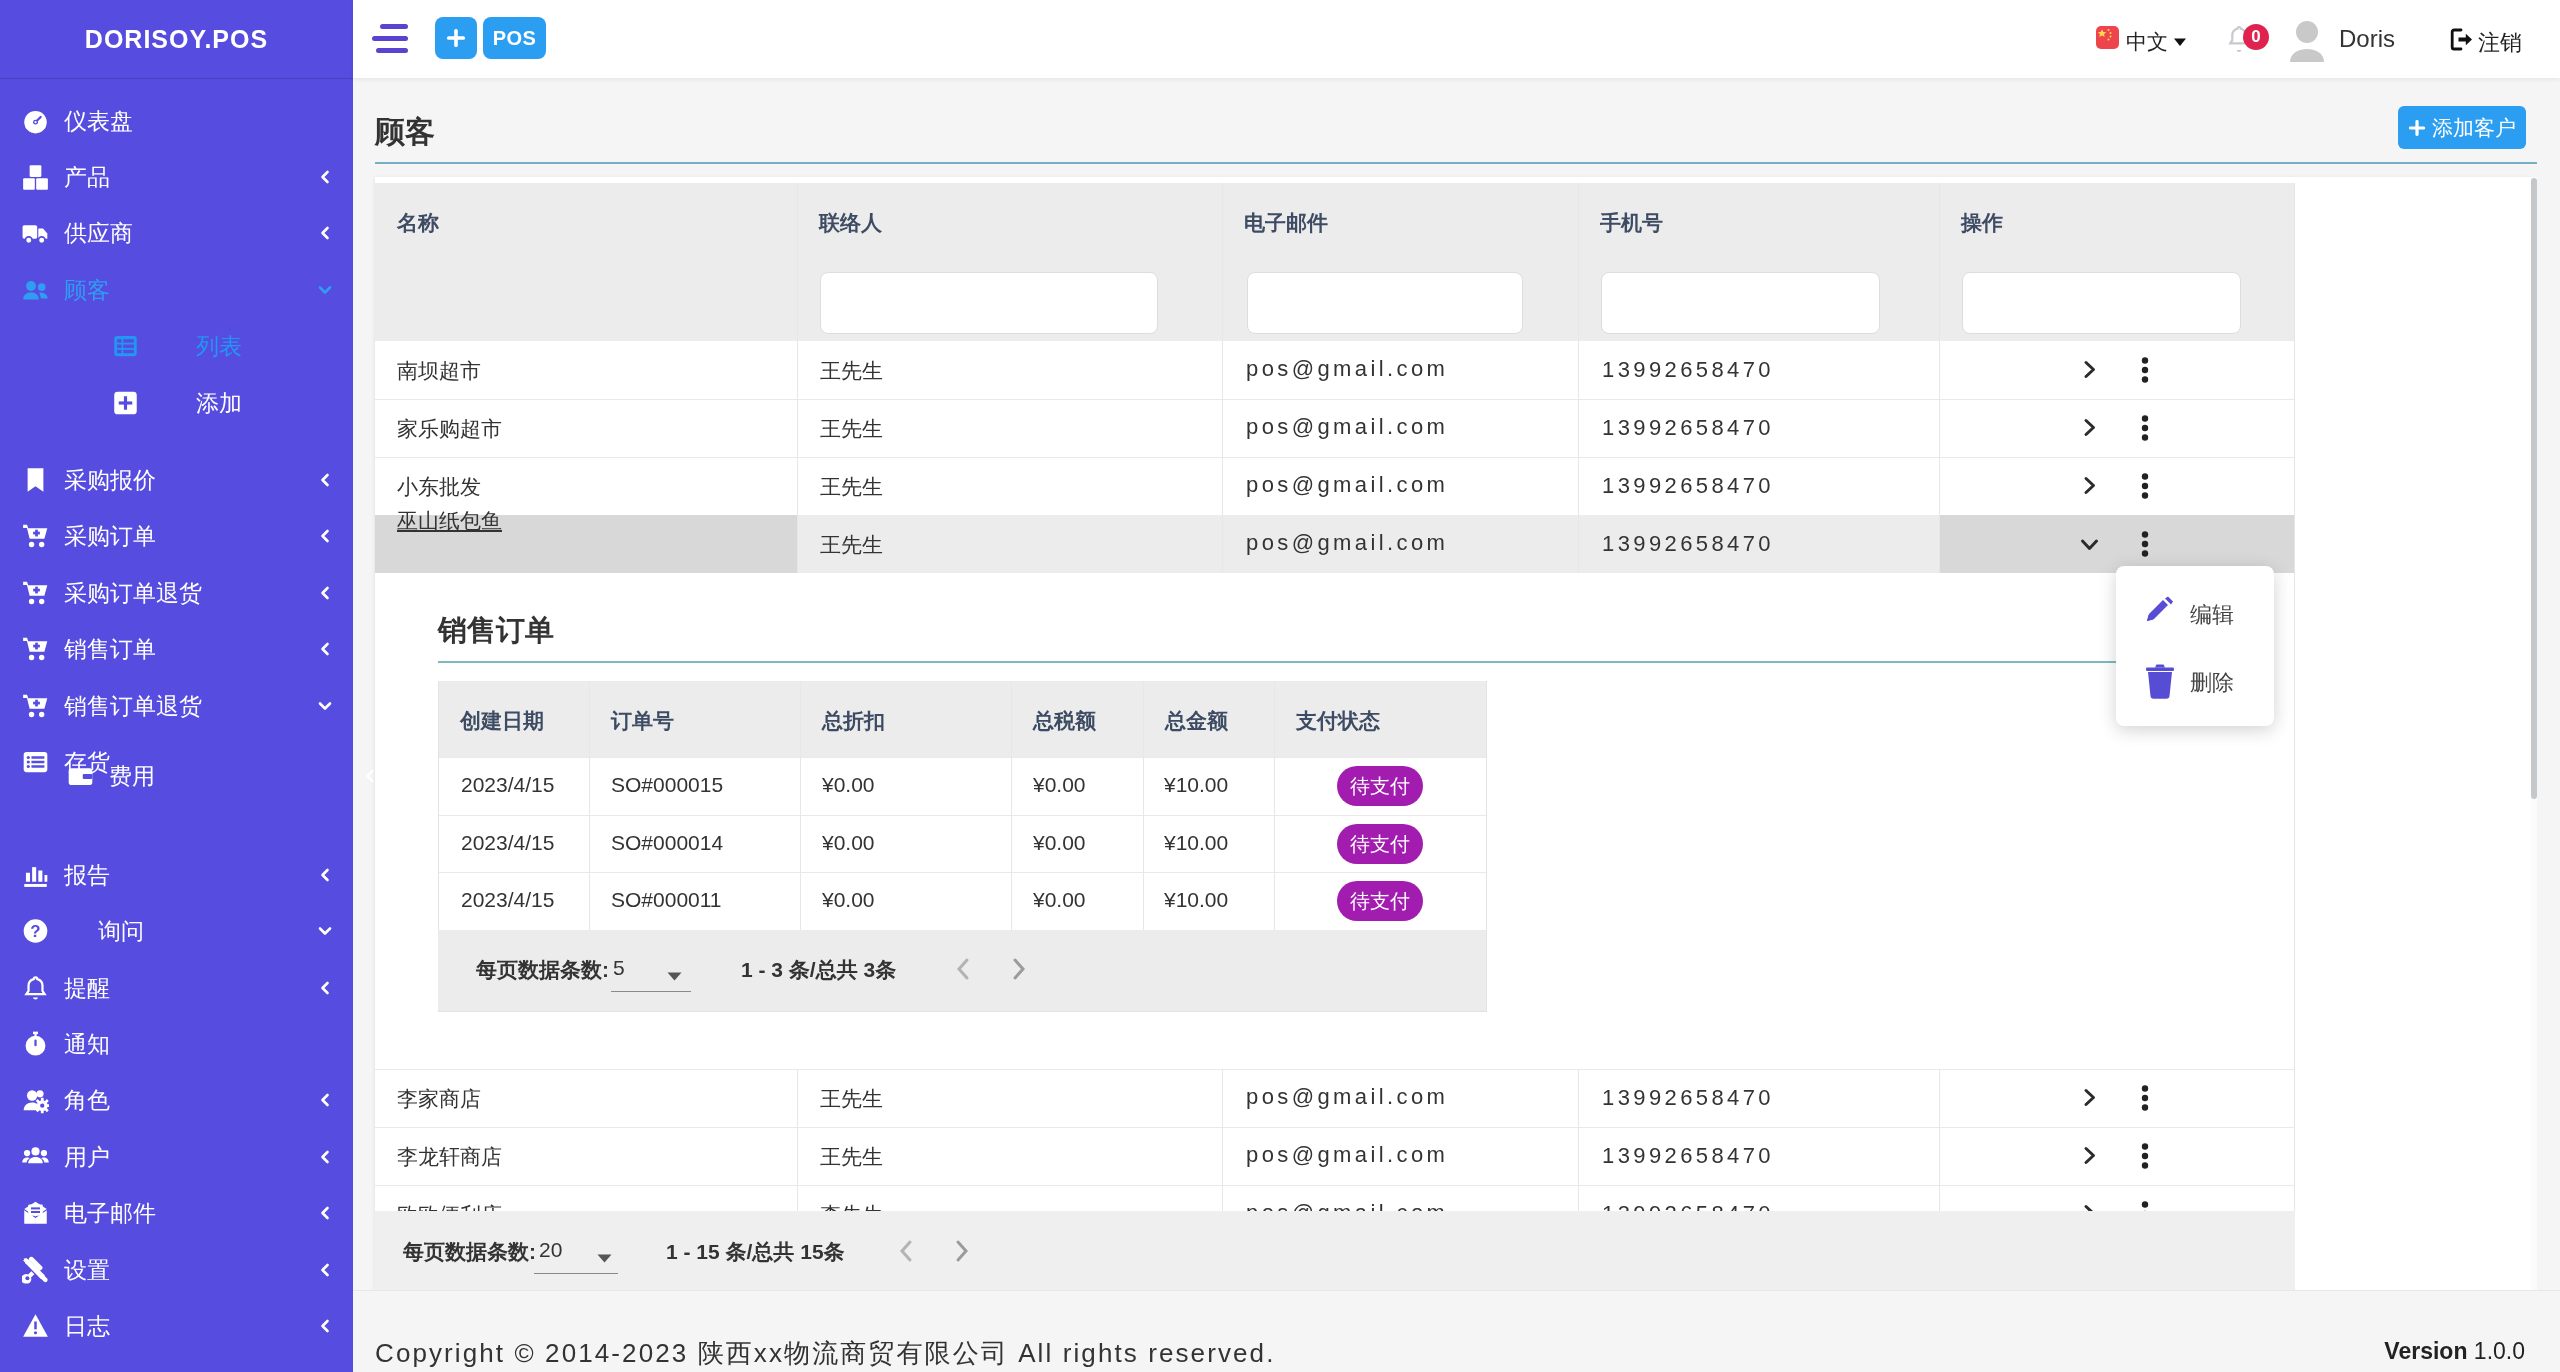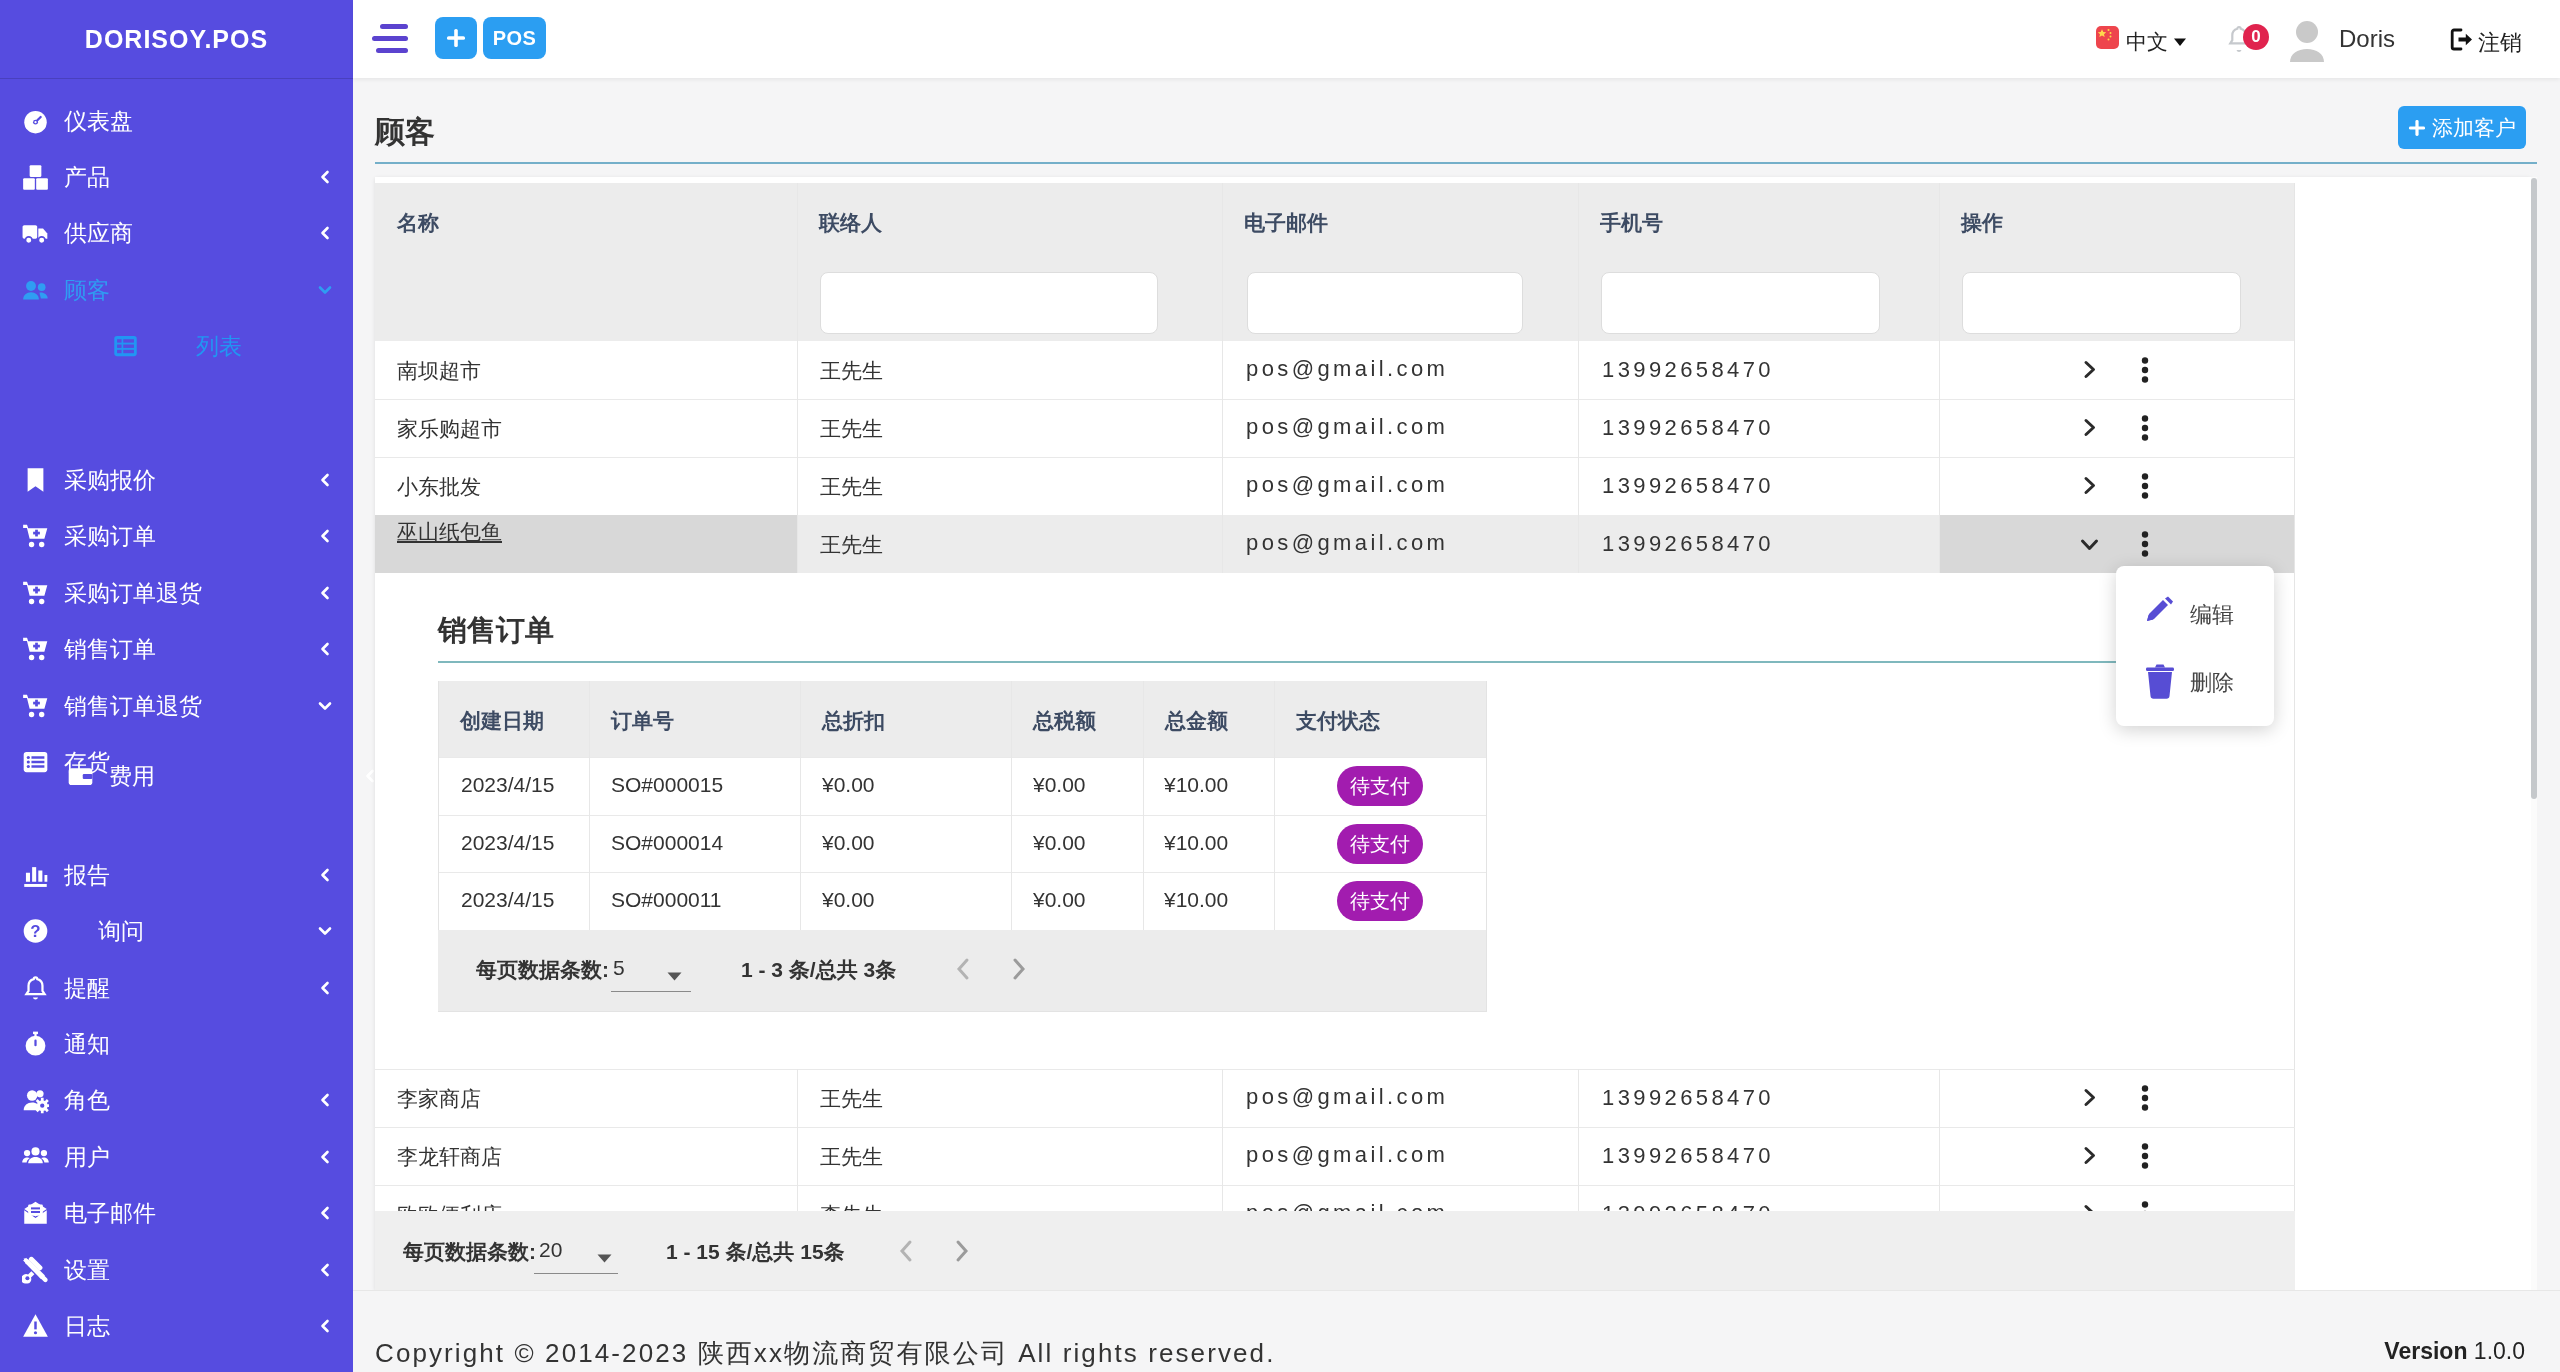--- a/index.html
+++ b/index.html
@@ -80,20 +80,28 @@
           <rect x="2" y="3" width="20" height="18" rx="2.5" fill="#2196f3"></rect>
           <rect x="4.5" y="6" width="4" height="3" fill="#564ce0"></rect>
           <rect x="10" y="6" width="9.5" height="3" fill="#564ce0"></rect>
           <rect x="4.5" y="10.7" width="4" height="3" fill="#564ce0"></rect>
           <rect x="10" y="10.7" width="9.5" height="3" fill="#564ce0"></rect>
           <rect x="4.5" y="15.4" width="4" height="3" fill="#564ce0"></rect>
           <rect x="10" y="15.4" width="9.5" height="3" fill="#564ce0"></rect>
         </svg></span>
       <span class="lbl2" style="color:#2196f3;">列表</span>
     </div>
+<div class="mi" style="top:374.0px;">
+      <span class="ic2"><svg width="27" height="27" viewBox="0 0 24 24">
+          <rect x="2" y="2" width="20" height="20" rx="3" fill="#ffffff"></rect>
+          <rect x="10.6" y="6" width="2.8" height="12" fill="#564ce0"></rect>
+          <rect x="6" y="10.6" width="12" height="2.8" fill="#564ce0"></rect>
+        </svg></span>
+      <span class="lbl2" style="color:#ffffff;">添加</span>
+    </div>
 <div class="mi" style="top:451.4px;">
       <span class="ic"><svg width="27" height="27" viewBox="0 0 24 24">
           <path d="M5 1.5h14v21l-7-5-7 5z" fill="#ffffff"></path>
         </svg></span>
       <span class="lbl" style="color:#ffffff;">采购报价</span>
       <span class="chev"><svg width="14" height="14" viewBox="0 0 14 14">
           <path d="M9.5 2L4.5 7l5 5" fill="none" stroke="#ffffff" stroke-width="2.6" stroke-linecap="round" stroke-linejoin="round"></path>
         </svg></span>
     </div>
 <div class="mi" style="top:507.8px;">
@@ -381,21 +389,21 @@
     </svg></div>
 <div class="abs" style="left:2141px;top:473px;"><svg width="8" height="26" viewBox="0 0 8 26">
       <circle cx="4" cy="3.5" r="3.2" fill="#222"></circle>
       <circle cx="4" cy="13" r="3.2" fill="#222"></circle>
       <circle cx="4" cy="22.5" r="3.2" fill="#222"></circle>
     </svg></div>
 <div class="hline" style="left:375px;top:515px;width:1920px;"></div>
 <div class="abs" style="left:375px;top:515px;width:422px;height:58px;background:#d8d8d8;"></div>
 <div class="abs" style="left:797px;top:515px;width:1142px;height:58px;background:#ececec;"></div>
 <div class="abs" style="left:1939px;top:515px;width:356px;height:58px;background:#d8d8d8;"></div>
-<div class="cell" style="left:397px;top:518px;text-decoration:underline;">巫山纸包鱼</div>
+<div class="cell" style="left:397px;top:507px;text-decoration:underline;">巫山纸包鱼</div>
 <div class="cell" style="left:820px;top:531px;">王先生</div>
 <div class="cell lt" style="left:1246px;top:530px;">pos@gmail.com</div>
 <div class="cell lt" style="left:1602px;top:531px;">13992658470</div>
 <div class="abs" style="left:2080px;top:537px;"><svg width="19" height="15" viewBox="0 0 19 15">
       <path d="M2.5 4l7 7.5 7-7.5" fill="none" stroke="#2b2b2b" stroke-width="3" stroke-linecap="round" stroke-linejoin="round"></path>
     </svg></div>
 <div class="abs" style="left:2141px;top:531px;"><svg width="8" height="26" viewBox="0 0 8 26">
       <circle cx="4" cy="3.5" r="3.2" fill="#222"></circle>
       <circle cx="4" cy="13" r="3.2" fill="#222"></circle>
       <circle cx="4" cy="22.5" r="3.2" fill="#222"></circle>

